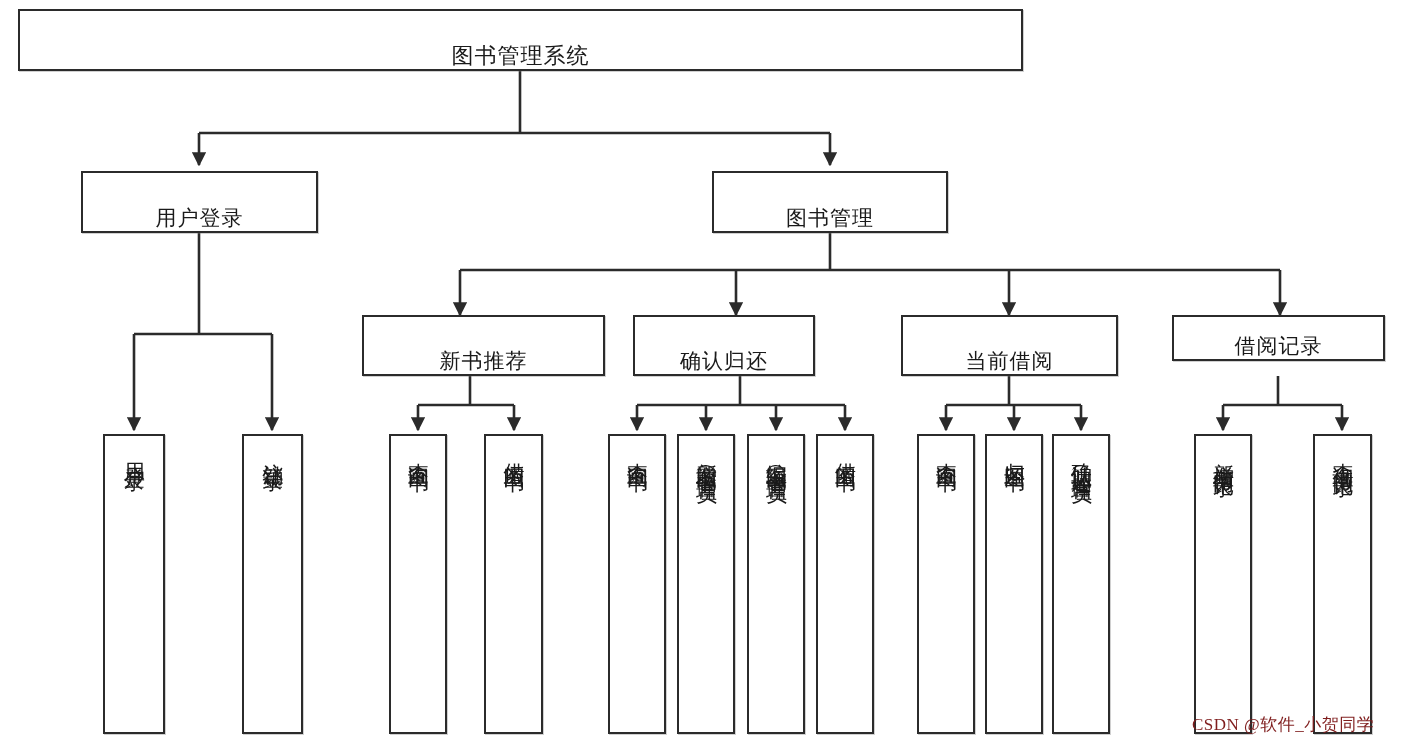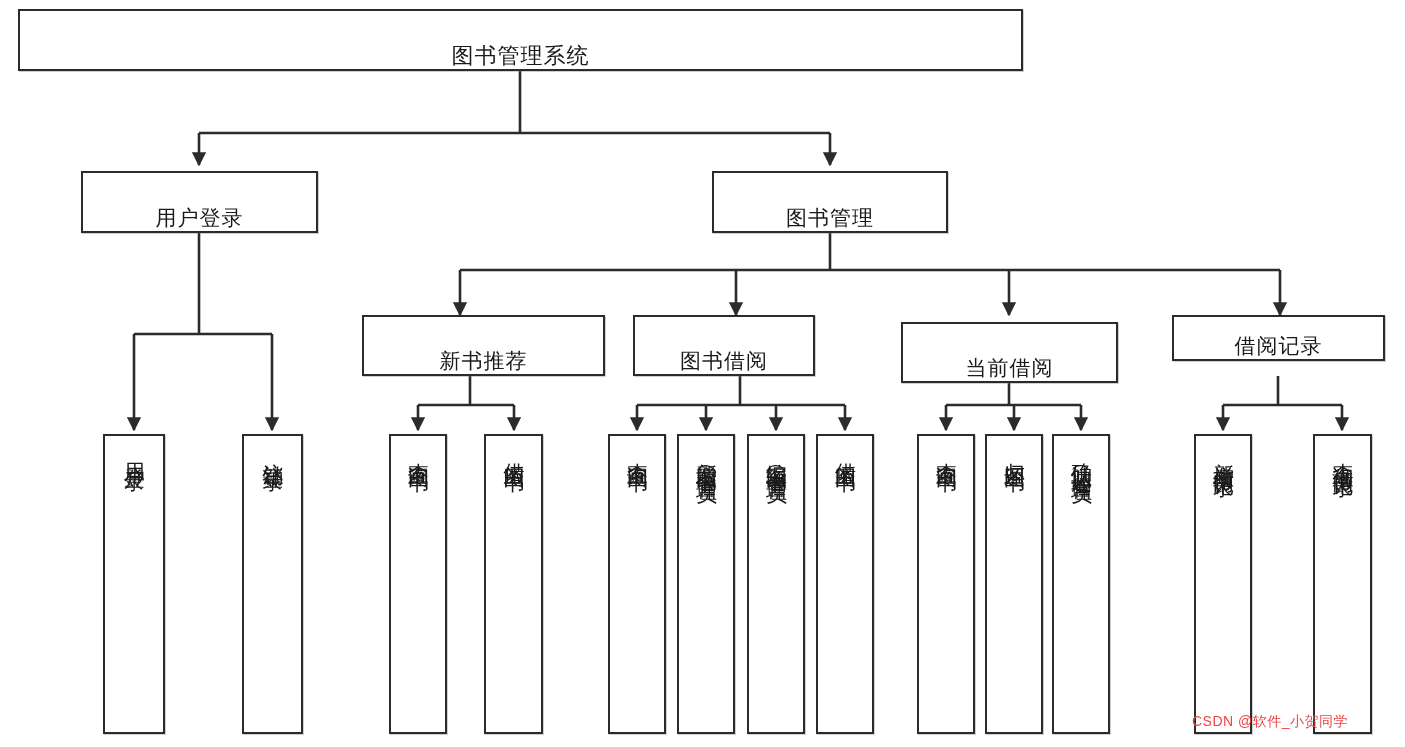--- a/index.html
+++ b/index.html
@@ -52,24 +52,25 @@
   .node.vertical .label {
     writing-mode: vertical-rl;
     text-orientation: upright;
     font-size: 21px;
     letter-spacing: 3px;
     white-space: nowrap;
   }
   .node.root .label { font-size: 22px; }
   .watermark {
     position: absolute;
-    font-size: 14px;
-    color: #ef4444;
+    font-size: 17px;
+    color: #7f1d1d;
     white-space: nowrap;
     letter-spacing: 0.5px;
+    font-family: Liberation Serif, serif;
   }
 </style>
 </head>
 <body>
 
 <div id="canvas">
 
   <svg id="edges" viewBox="0 0 1405 747" xmlns="http://www.w3.org/2000/svg">
     <defs>
       <marker id="arrow" viewBox="0 0 10 10" refX="9" refY="5" markerWidth="5.5" markerHeight="5.5" orient="auto-start-reverse">
@@ -128,23 +129,23 @@
     <span class="label">用户登录</span>
   </div>
   <div class="node horizontal" style="left:712px; top:171px; width:236px; height:62px;">
     <span class="label">图书管理</span>
   </div>
 
   <div class="node horizontal" style="left:362px; top:315px; width:243px; height:61px;">
     <span class="label">新书推荐</span>
   </div>
   <div class="node horizontal" style="left:633px; top:315px; width:182px; height:61px;">
-    <span class="label">图书借阅</span>
+    <span class="label">确认归还</span>
   </div>
-  <div class="node horizontal" style="left:901px; top:315px; width:217px; height:61px;margin-top:7px;">
+  <div class="node horizontal" style="left:901px; top:315px; width:217px; height:61px;">
     <span class="label">当前借阅</span>
   </div>
   <div class="node horizontal" style="left:1172px; top:315px; width:213px; height:46px;">
     <span class="label">借阅记录</span>
   </div>
 
   <div class="node vertical" style="left:103px; top:434px; width:62px; height:300px;">
     <span class="label">用户登录</span>
   </div>
   <div class="node vertical" style="left:242px; top:434px; width:61px; height:300px;">

